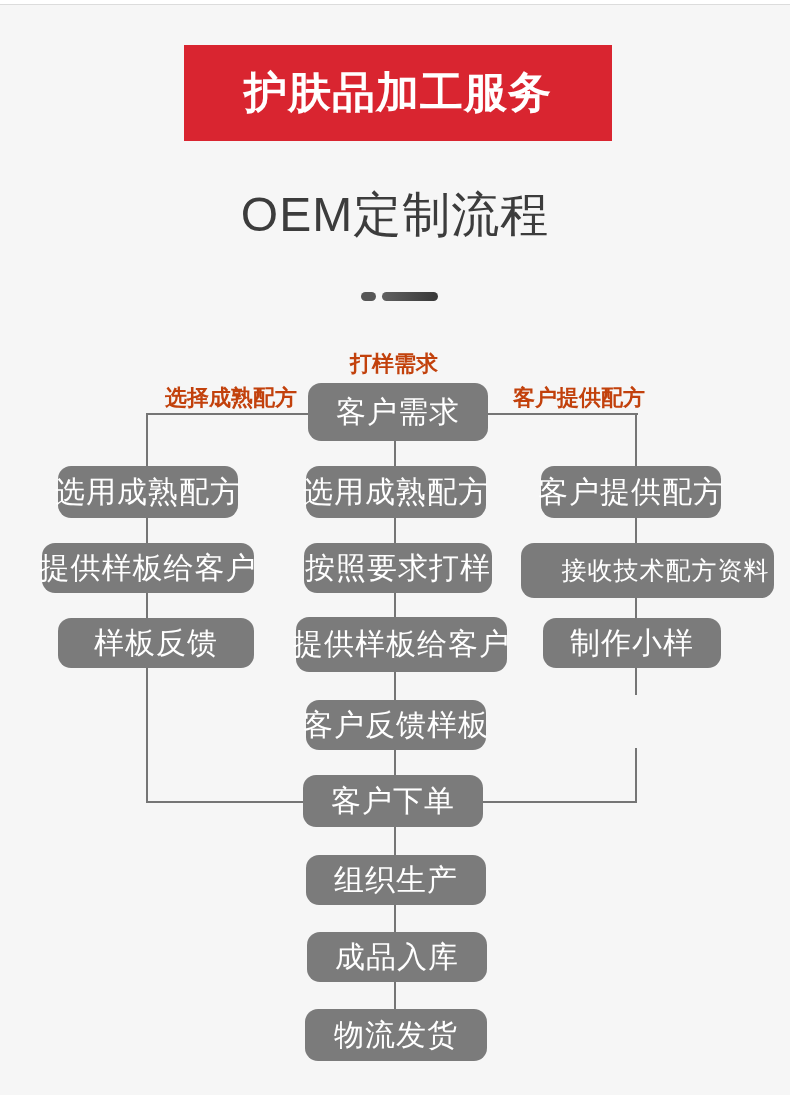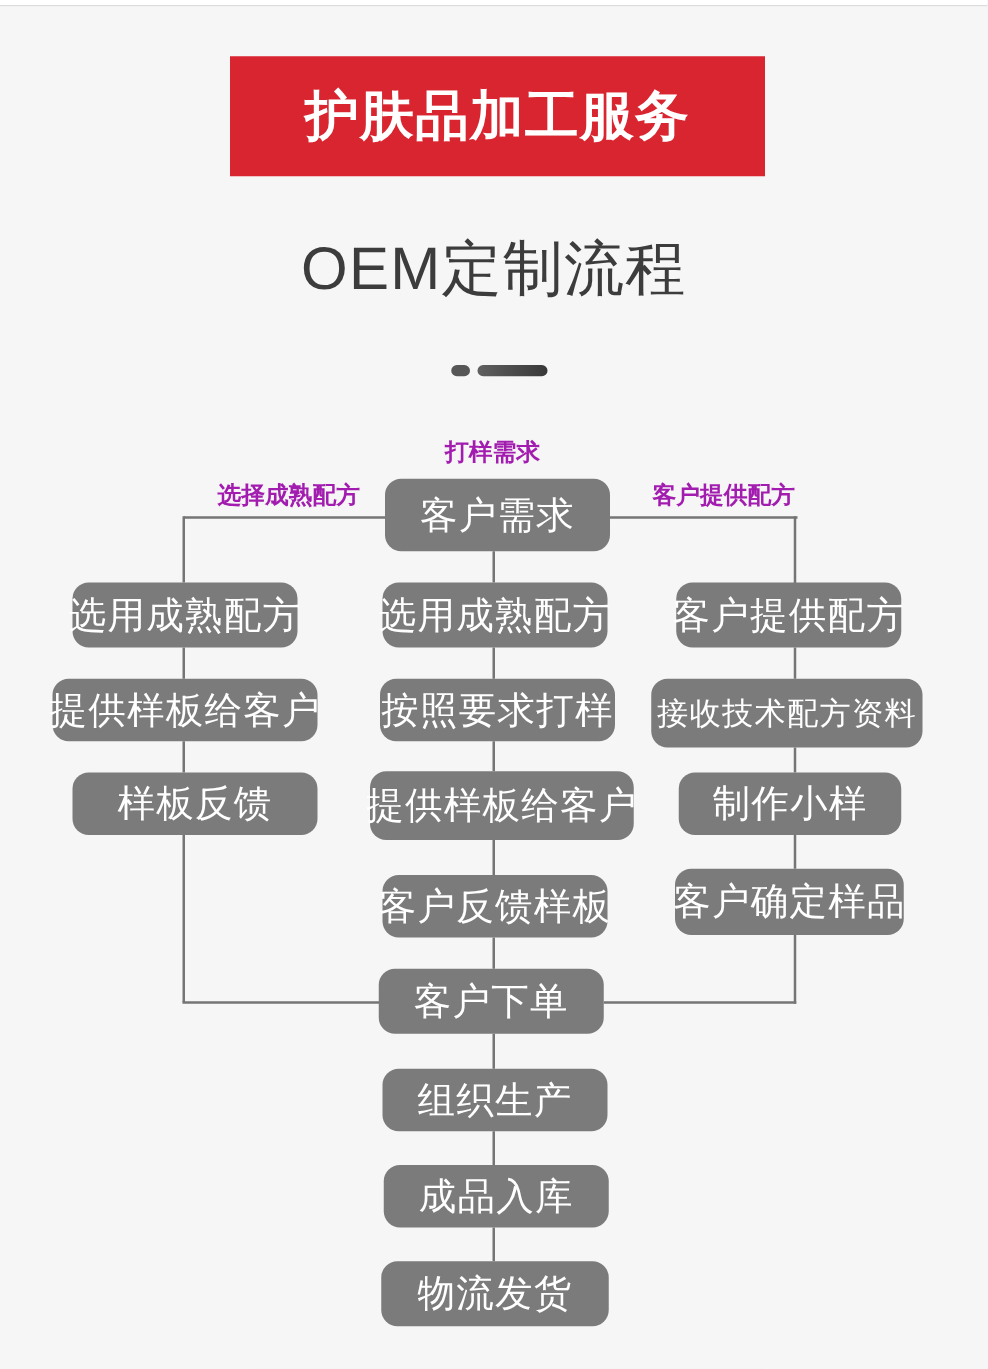--- a/index.html
+++ b/index.html
@@ -65,23 +65,23 @@
   .divider-bar {
     width: 56px; height: 9px;
     border-radius: 5px;
     background: linear-gradient(90deg, #606060, #383838);
   }
   .flow { position: absolute; left: 0; top: 0; width: 790px; height: 1095px; }
   .flow-label {
     position: absolute;
     width: 220px;
     text-align: center;
-    font-size: 19px;
+    font-size: 22px;
     font-weight: 700;
-    color: #a21caf;
+    color: #c2410c;
     white-space: nowrap;
     z-index: 3;
   }
   .node {
     position: absolute;
     background: #7b7b7b;
     border-radius: 13px;
     color: #ffffff;
     display: flex;
     align-items: center;
@@ -125,23 +125,22 @@
     <div class="node" style="left:58px;  top:466px; width:180px; height:52px;">选用成熟配方</div>
     <div class="node" style="left:42px;  top:543px; width:212px; height:50px;">提供样板给客户</div>
     <div class="node" style="left:58px;  top:618px; width:196px; height:50px;">样板反馈</div>
 
     <div class="node" style="left:306px; top:466px; width:180px; height:52px;">选用成熟配方</div>
     <div class="node" style="left:304px; top:543px; width:188px; height:50px;">按照要求打样</div>
     <div class="node" style="left:296px; top:617px; width:211px; height:55px;">提供样板给客户</div>
     <div class="node" style="left:306px; top:700px; width:180px; height:50px;">客户反馈样板</div>
 
     <div class="node" style="left:541px; top:466px; width:180px; height:52px;">客户提供配方</div>
-    <div class="node" style="left:521px; top:543px; width:217px; height:55px; font-size:25px;">接收技术配方资料</div>
+    <div class="node" style="left:521px; top:543px; width:217px; height:55px; font-size:25px;padding-left:36px;">接收技术配方资料</div>
     <div class="node" style="left:543px; top:618px; width:178px; height:50px;">制作小样</div>
-    <div class="node" style="left:540px; top:695px; width:183px; height:53px;">客户确定样品</div>
 
     <div class="node" style="left:303px; top:775px; width:180px; height:52px;">客户下单</div>
     <div class="node" style="left:306px; top:855px; width:180px; height:50px;">组织生产</div>
     <div class="node" style="left:307px; top:932px; width:180px; height:50px;">成品入库</div>
     <div class="node" style="left:305px; top:1009px; width:182px; height:52px;">物流发货</div>
 
     <div class="line" style="left:147px; top:413px; width:161px; height:2px;"></div>
     <div class="line" style="left:488px; top:413px; width:150px; height:2px;"></div>
     <div class="line" style="left:146px; top:413px; width:2px; height:53px;"></div>
     <div class="line" style="left:635px; top:413px; width:2px; height:54px;"></div>

